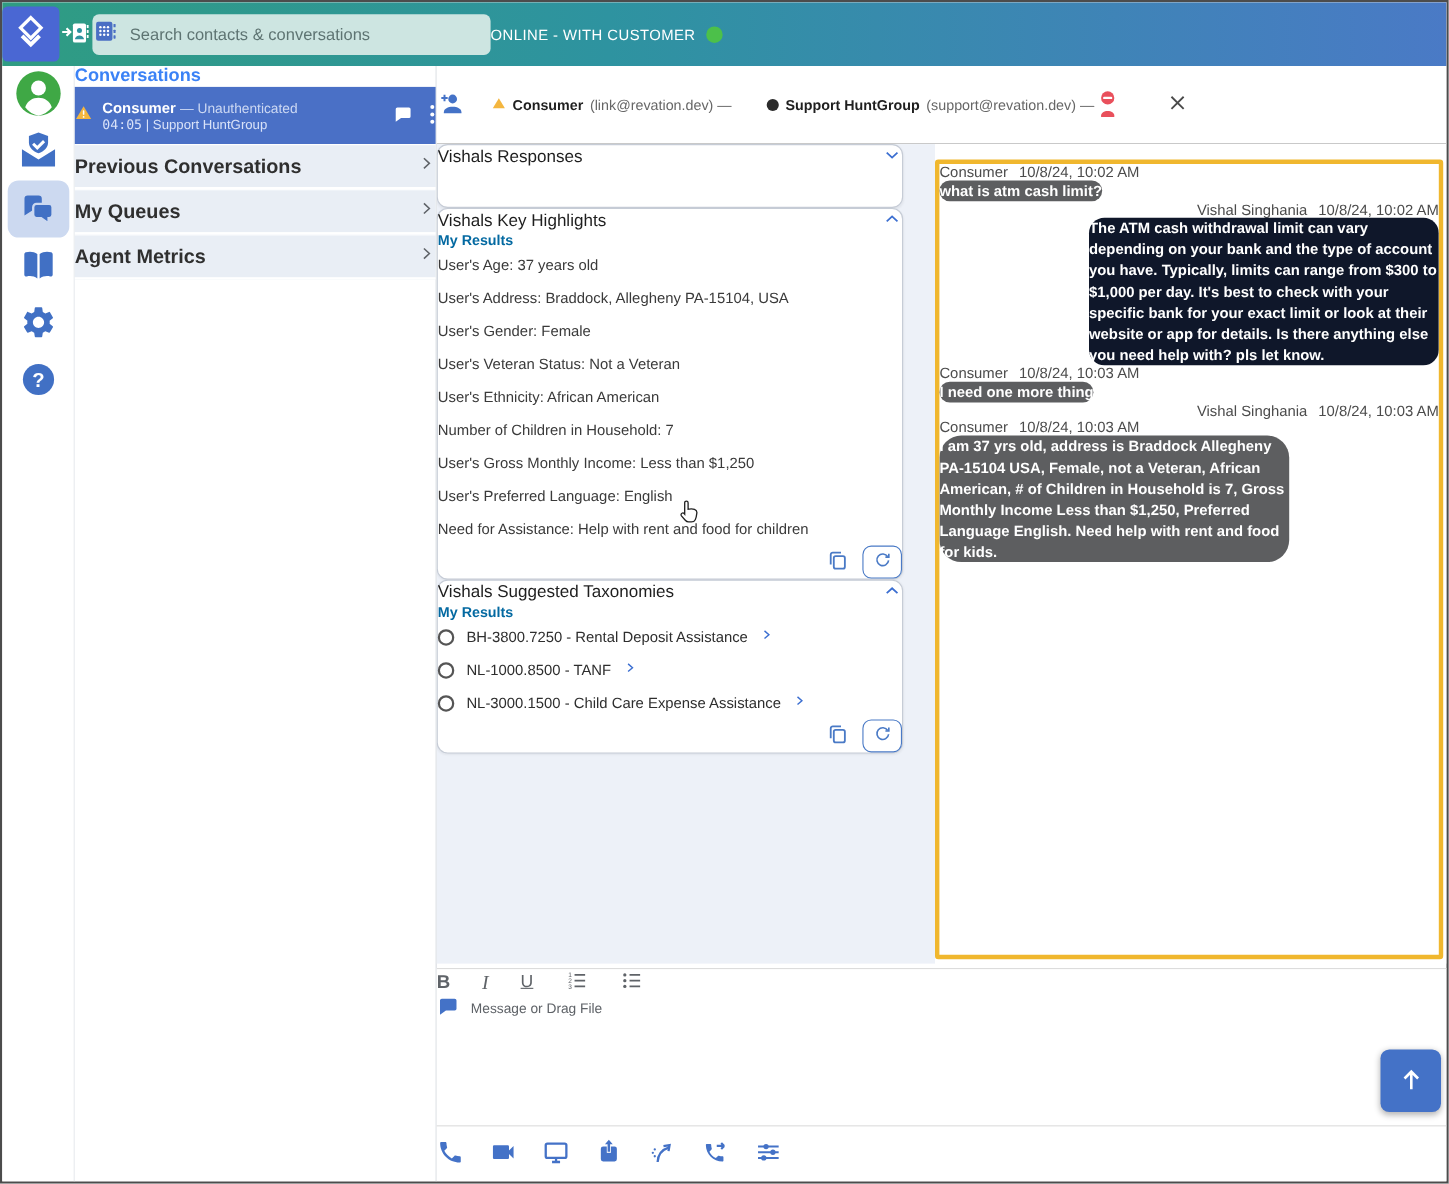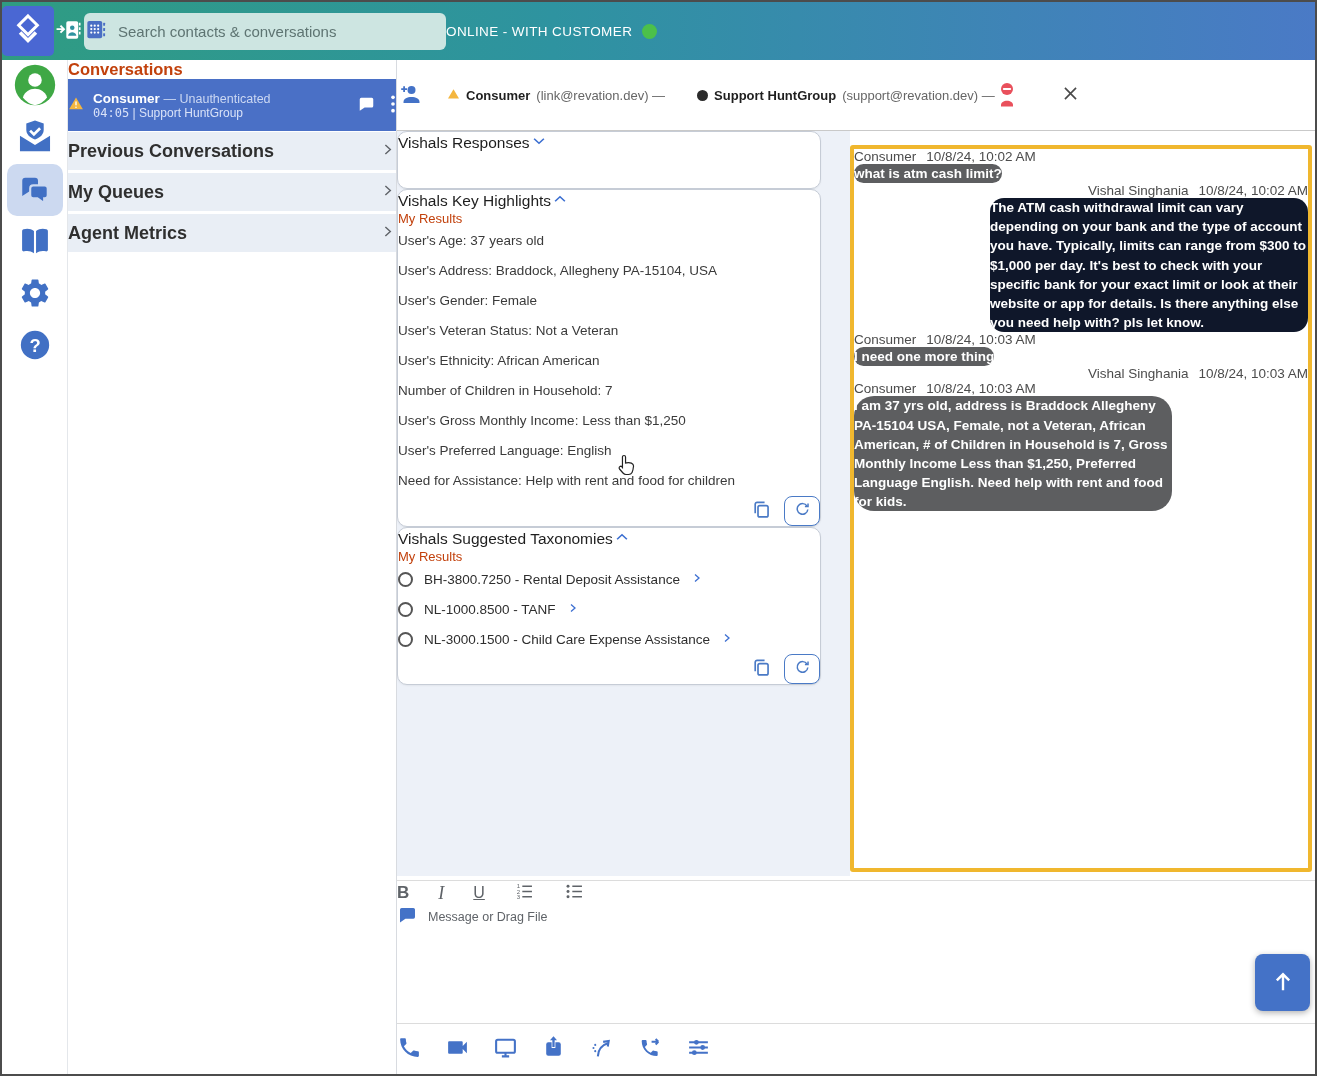--- a/index.html
+++ b/index.html
@@ -19,21 +19,21 @@
   .presence .dot{width:15px;height:15px;border-radius:50%;background:#4cc04a;}
 
   
   .rail{position:absolute;top:58px;left:0;bottom:0;width:66px;background:#fff;border-right:1px solid #e4e7eb;
     display:flex;flex-direction:column;align-items:center;padding-top:16px;}
   .rail .slot{width:56px;height:52px;margin-bottom:15px;display:flex;align-items:center;justify-content:center;border-radius:10px;}
   .rail .slot.active{background:#ccd9f0;}
 
   
   .convpanel{position:absolute;top:58px;left:66px;bottom:0;width:329px;background:#fff;border-right:1px solid #d8dbe0;}
-  .conv-title{padding:30px 16px 24px;font-size:16.5px;font-weight:bold;color:#c2410c;}
+  .conv-title{padding:30px 16px 24px;font-size:16.5px;font-weight:bold;color:#3b82f6;}
   .conv-active{height:52px;background:#4a70c6;color:#fff;display:flex;align-items:center;padding:0 10px;gap:9px;}
   .conv-active .lines{flex:1;min-width:0;}
   .conv-active .l1{font-size:13.5px;white-space:nowrap;}
   .conv-active .l1 .nm{font-weight:bold;}
   .conv-active .l1 .st{color:#ccd8f3;font-size:12.5px;}
   .conv-active .l2{font-size:12px;color:#d9e2f8;margin-top:3px;white-space:nowrap;}
   .conv-active .l2 .tm{font-family:"DejaVu Sans Mono",monospace;}
   .conv-active .acts{display:flex;align-items:center;gap:14px;padding-right:2px;}
   .conv-row{height:41px;background:#e9eef5;border-bottom:2px solid #fff;border-top:1px solid #fff;
     display:flex;align-items:center;justify-content:space-between;padding:0 16px;}
@@ -44,26 +44,26 @@
     display:flex;align-items:center;padding:0 20px;}
   .mh-part{display:flex;align-items:center;gap:6px;font-size:13px;color:#666;}
   .mh-part b{color:#1f1f1f;}
   .mh-sep{width:20px;}
   .mh-right{margin-left:auto;display:flex;align-items:center;gap:42px;padding-right:2px;}
   .pdot{width:11px;height:11px;border-radius:50%;background:#2b2b2b;display:inline-block;}
 
   
   .middle{position:absolute;top:129px;left:395px;width:453px;bottom:198px;background:#edf1f8;overflow:hidden;padding-left:15px;}
   .card{width:424px;background:#fff;border:1px solid #c6ccd6;border-radius:10px;box-shadow:0 1px 2px rgba(0,0,0,.05);}
-  .card-head{display:flex;align-items:center;padding:18px 16px 10px;}
+  .card-head{display:flex;align-items:center;justify-content:space-between;padding:18px 16px 10px;}
   .card-title{font-size:15.5px;color:#1e1e1e;}
   .card-responses{margin-top:-18px;height:58px;}
   .card-responses .card-head{padding-top:20px;}
   .card-hl{margin-top:32px;padding-bottom:10px;}
-  .card-sub{padding:6px 16px 0;font-size:13px;font-weight:normal;color:#c2410c;}
+  .card-sub{padding:6px 16px 0;font-size:13px;font-weight:bold;color:#0369a1;}
   .hl-list{padding:9px 16px 0 20px;}
   .hl-item{font-size:13.5px;color:#3a3a3a;line-height:30px;white-space:nowrap;}
   .card-foot{display:flex;justify-content:flex-end;align-items:center;gap:12px;padding:10px 14px 4px;}
   .refreshbtn{width:36px;height:30px;border:1px solid #4a7ac6;border-radius:8px;background:#fff;display:flex;align-items:center;justify-content:center;}
   .card-tax{margin-top:33px;padding-bottom:10px;}
   .tax-list{padding:10px 16px 4px 18px;}
   .tax-row{display:flex;align-items:center;gap:11px;height:30px;}
   .radio{width:15px;height:15px;border:2px solid #555;border-radius:50%;background:#fff;flex:none;}
   .tax-lbl{font-size:13.5px;color:#2e2e2e;white-space:nowrap;}
 

